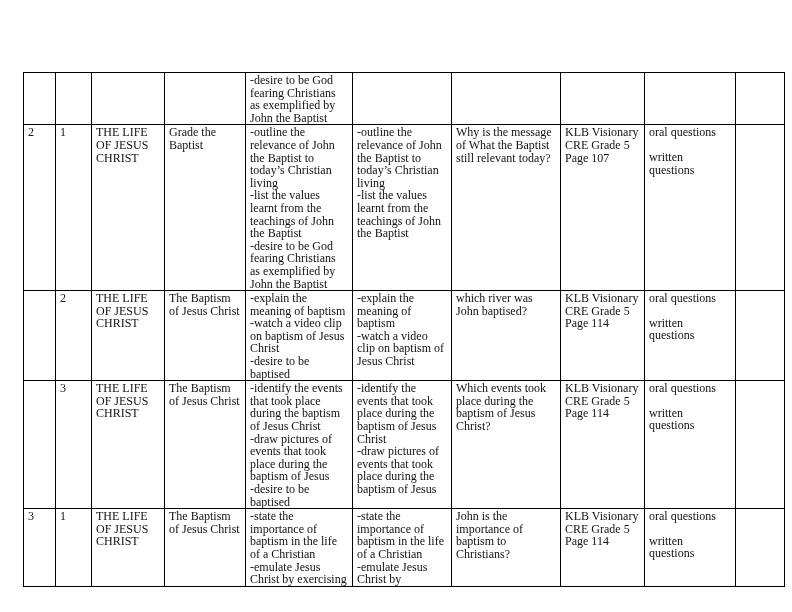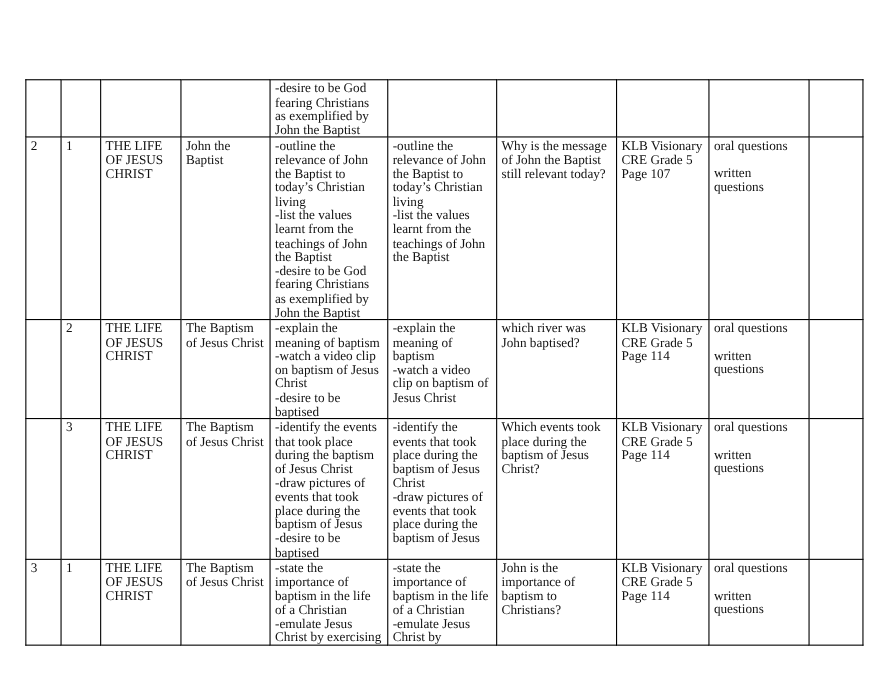--- a/index.html
+++ b/index.html
@@ -58,27 +58,27 @@
         <td></td>
         <td></td>
         <td></td>
         <td class="assess"><span></span></td>
         <td></td>
       </tr>
       <tr class="r1">
         <td>2</td>
         <td>1</td>
         <td> THE LIFE OF JESUS CHRIST</td>
-        <td>John the Baptist</td>
+        <td>Grade the Baptist</td>
         <td> -outline the relevance of John the Baptist to today’s Christian living
 -list the values learnt from the teachings of John the Baptist
 -desire to be God fearing Christians as exemplified by John the Baptist</td>
         <td> -outline the relevance of John the Baptist to today’s Christian living
 -list the values learnt from the teachings of John the Baptist</td>
-        <td> Why is the message of John the Baptist still relevant today?</td>
+        <td> Why is the message of What the Baptist still relevant today?</td>
         <td>KLB Visionary CRE Grade  5
 Page 107</td>
         <td class="assess"><span>oral questions</span><span class="gap"></span><span>written questions</span></td>
         <td></td>
       </tr>
       <tr class="r2">
         <td></td>
         <td>2</td>
         <td>THE LIFE OF JESUS CHRIST</td>
         <td>The Baptism of Jesus Christ</td>

